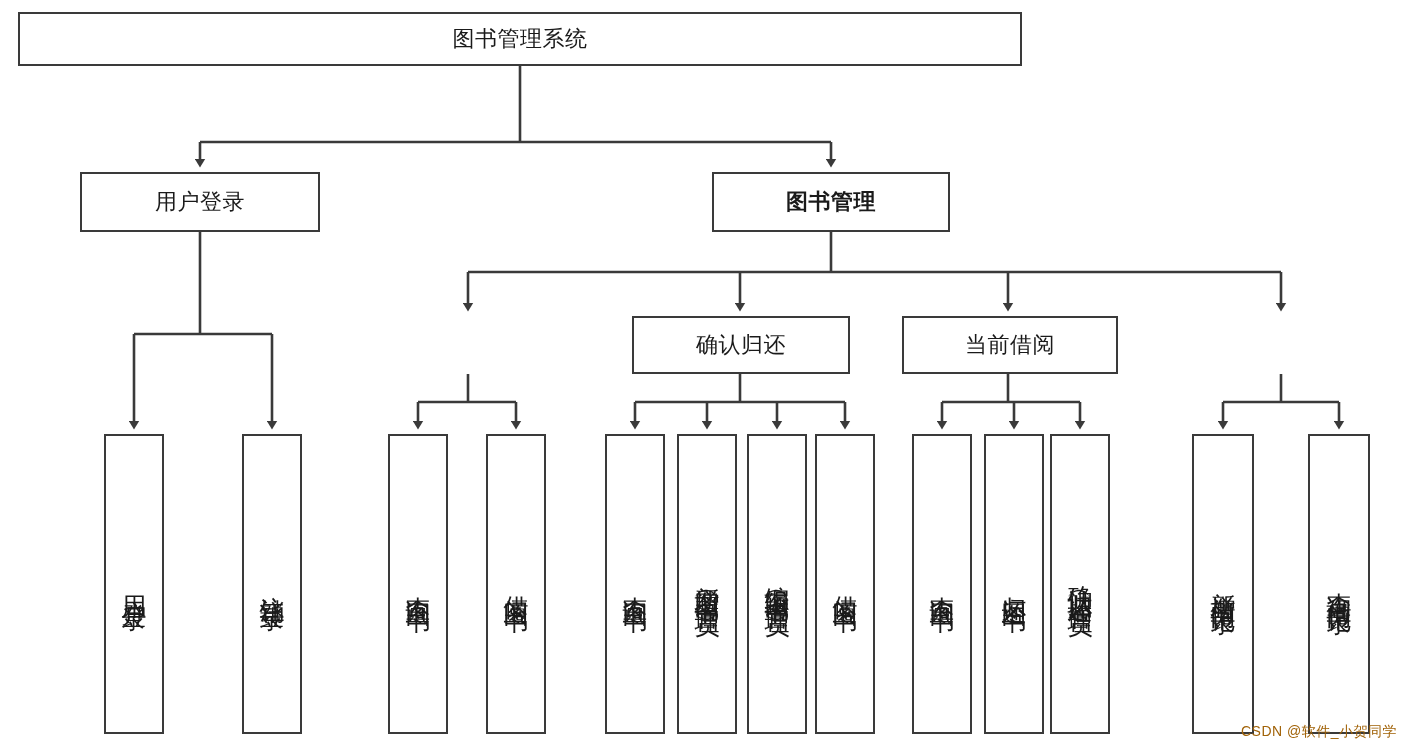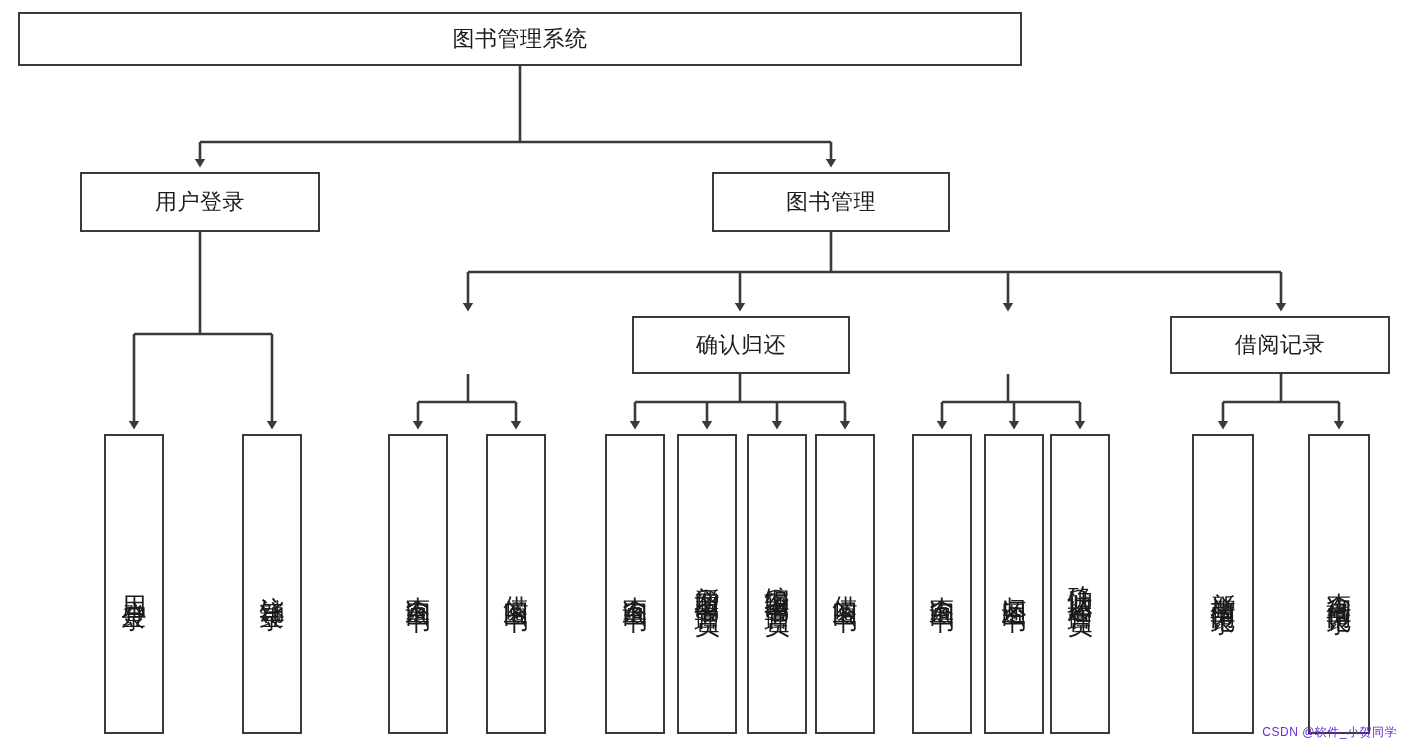--- a/index.html
+++ b/index.html
@@ -53,22 +53,22 @@
     writing-mode: vertical-rl;
     text-orientation: upright;
     font-size: 25px;
     letter-spacing: 4px;
     line-height: 1;
   }
   #watermark {
     position: absolute;
     right: 8px;
     bottom: 6px;
-    font-size: 12px;
-    color: #6d28d9;
+    font-size: 14px;
+    color: #a16207;
     letter-spacing: 0.5px;
     white-space: nowrap;
   }
 </style>
 </head>
 <body>
 
 <div id="canvas">
 
   <svg id="wires" viewBox="0 0 1405 747" xmlns="http://www.w3.org/2000/svg">
@@ -121,29 +121,29 @@
     </g>
   </svg>
 
   <div class="node horiz" style="left:18px; top:12px; width:1004px; height:54px;">
     <span class="lbl">图书管理系统</span>
   </div>
 
   <div class="node horiz" style="left:80px; top:172px; width:240px; height:60px;">
     <span class="lbl">用户登录</span>
   </div>
-  <div class="node horiz" style="left:712px; top:172px; width:238px; height:60px;">
+  <div class="node horiz" style="left:712px; top:172px; width:238px; height:60px;font-weight:bold;">
     <span class="lbl">图书管理</span>
   </div>
 
   <div class="node horiz" style="left:632px; top:316px; width:218px; height:58px;">
     <span class="lbl">确认归还</span>
   </div>
-  <div class="node horiz" style="left:1170px; top:316px; width:220px; height:58px;">
-    <span class="lbl">借阅记录</span>
+  <div class="node horiz" style="left:902px; top:316px; width:216px; height:58px;">
+    <span class="lbl">当前借阅</span>
   </div>
 
   <div class="node vert" style="left:104px; top:434px; width:60px; height:300px;">
     <span class="lbl">用户登录</span>
   </div>
   <div class="node vert" style="left:242px; top:434px; width:60px; height:300px;">
     <span class="lbl">注销登录</span>
   </div>
   <div class="node vert" style="left:388px; top:434px; width:60px; height:300px;">
     <span class="lbl">查询图书</span>

